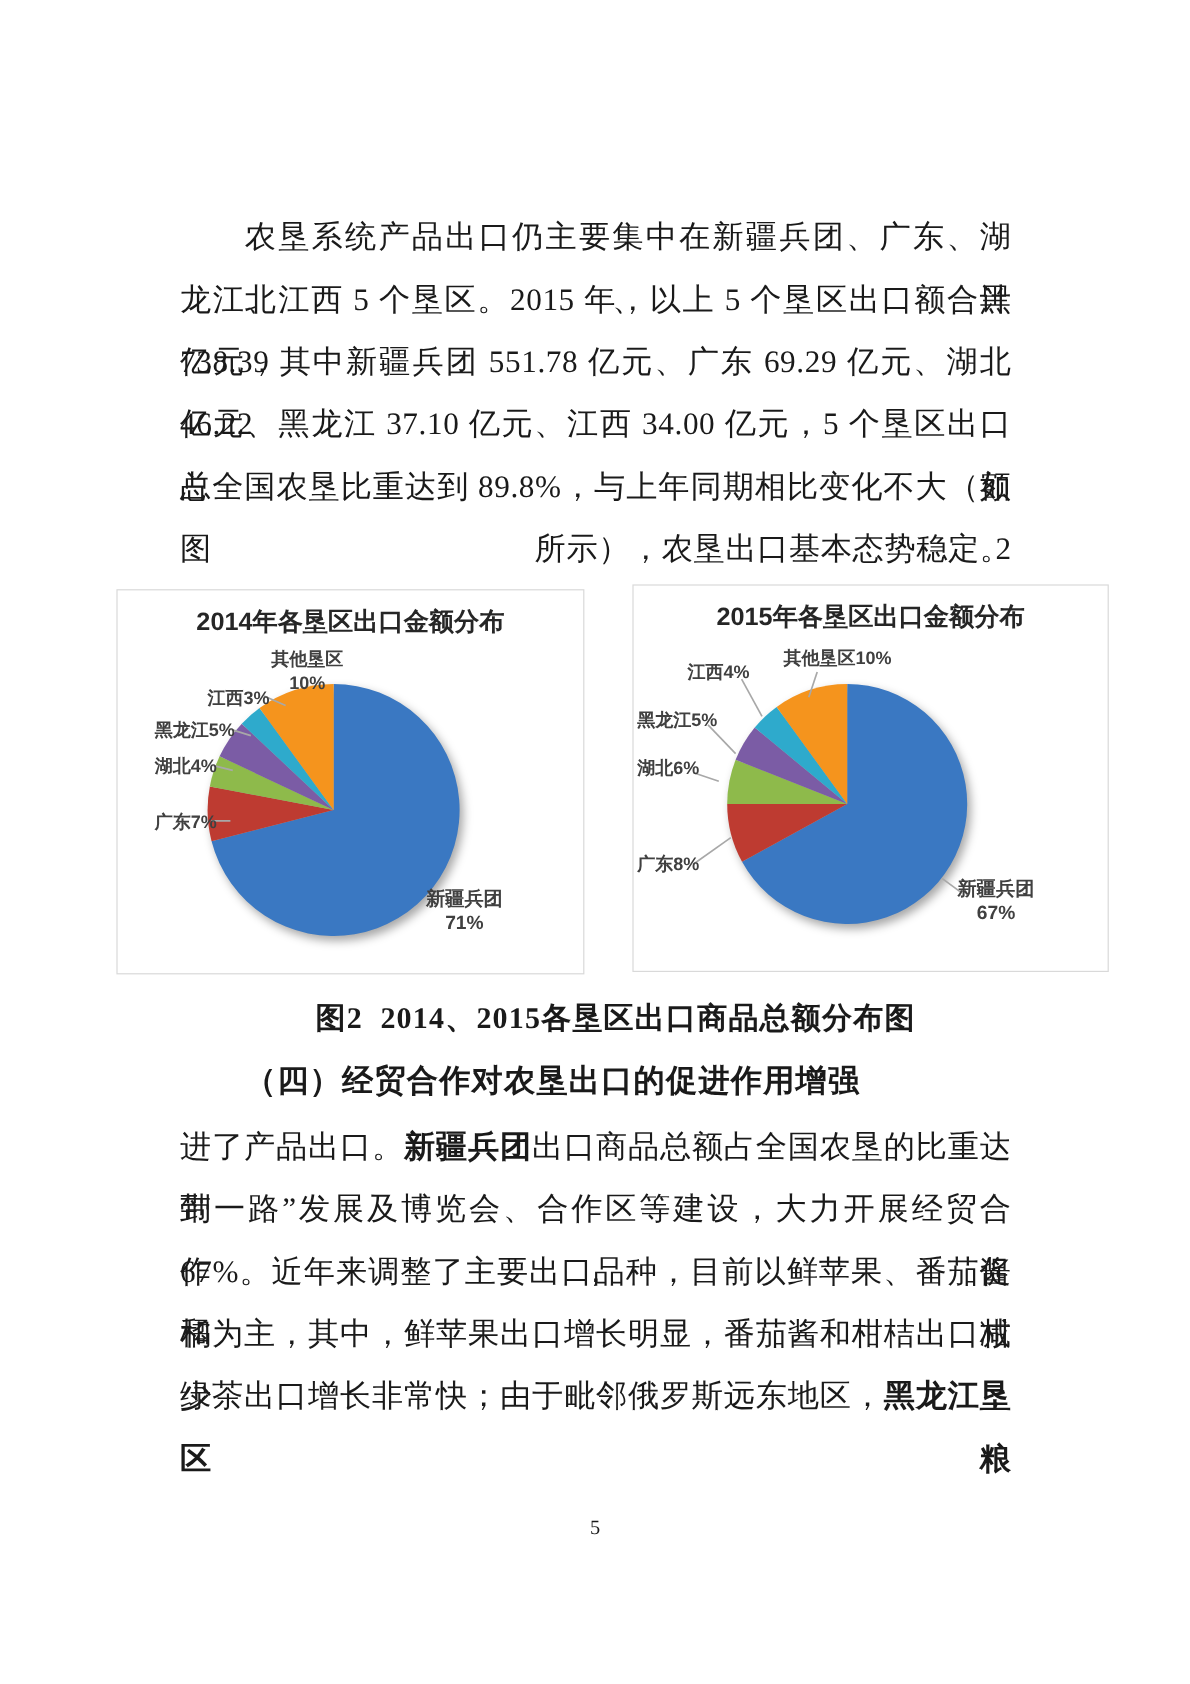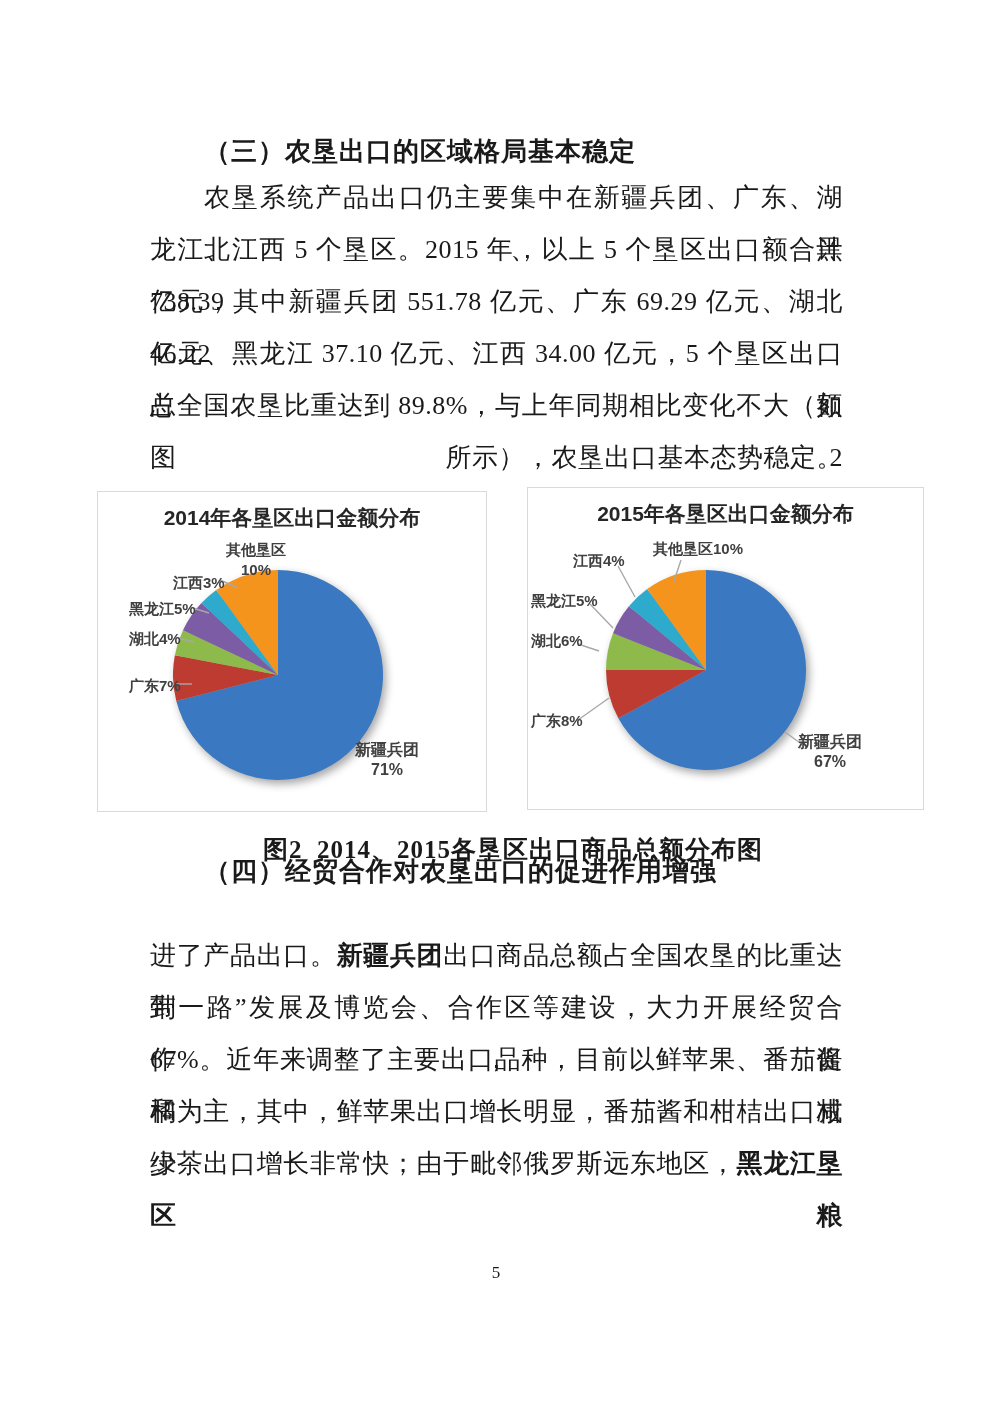--- a/index.html
+++ b/index.html
@@ -29,21 +29,20 @@
   .plabel{position:absolute;font-family:"Liberation Sans","DejaVu Sans",sans-serif;
           font-weight:bold;font-size:15px;color:#404040;line-height:20px;white-space:nowrap;}
   .plabel.big{font-size:16px;}
   .center{text-align:center;}
 </style>
 </head>
 <body>
 
 <div class="page">
 
-  <div class="hblock" style="top:126px;">（三）农垦出口的区域格局基本稳定</div>
 
   <div class="para" style="top:172px;">
     <div class="tline jfull indent">农垦系统产品出口仍主要集中在新疆兵团、广东、湖北、黑</div>
     <div class="tline jfull">龙江、江西 5 个垦区。2015 年，以上 5 个垦区出口额合计 738.39</div>
     <div class="tline jfull">亿元，其中新疆兵团 551.78 亿元、广东 69.29 亿元、湖北 46.22</div>
     <div class="tline jfull">亿元、黑龙江 37.10 亿元、江西 34.00 亿元，5 个垦区出口总额</div>
     <div class="tline jfull">占全国农垦比重达到 89.8%，与上年同期相比变化不大（如图 2</div>
     <div class="tline jlast">所示），农垦出口基本态势稳定。</div>
   </div>
 
@@ -123,21 +122,21 @@
       <span>广东</span><span>8%</span>
     </div>
     <div class="plabel big center" style="left:252px;top:244px;width:100px;">
       <span>新疆兵团</span><br>
       <span>67%</span>
     </div>
   </div>
 
   <div class="caption" style="white-space:pre;">图2  2014、2015各垦区出口商品总额分布图</div>
 
-  <div class="hblock" style="top:846px;">（四）经贸合作对农垦出口的促进作用增强</div>
+  <div class="hblock" style="top:875px;">（四）经贸合作对农垦出口的促进作用增强</div>
 
   <div class="para" style="top:930px;">
     <div class="tline jfull"><span>进了产品出口。</span><span class="b">新疆兵团</span><span>出口商品总额占全国农垦的比重达到</span></div>
     <div class="tline jfull">带一路”发展及博览会、合作区等建设，大力开展经贸合作，促</div>
     <div class="tline jfull">67%。近年来调整了主要出口品种，目前以鲜苹果、番茄酱和柑</div>
     <div class="tline jfull">橘为主，其中，鲜苹果出口增长明显，番茄酱和柑桔出口减少，</div>
     <div class="tline jfull"><span>绿茶出口增长非常快；由于毗邻俄罗斯远东地区，</span><span class="b">黑龙江垦区粮</span></div>
   </div>
 
   <div class="pagenum">5</div>

